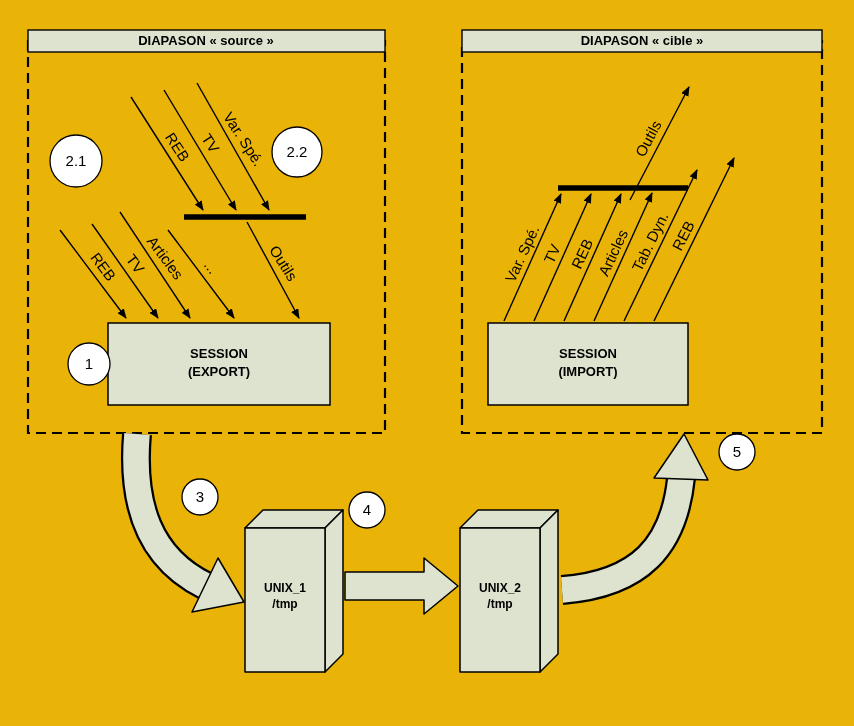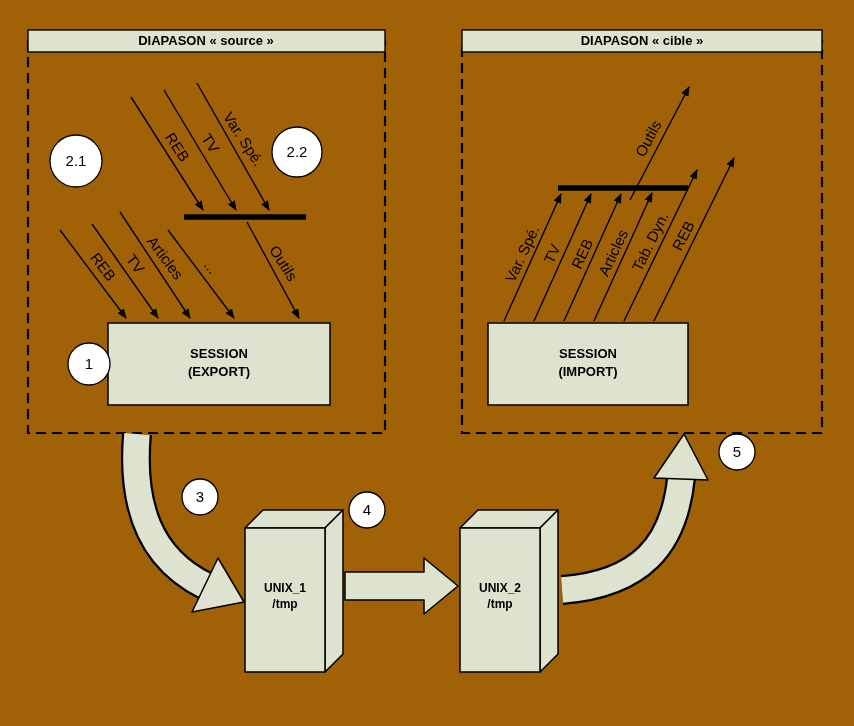--- a/index.html
+++ b/index.html
@@ -1,19 +1,19 @@
 <!DOCTYPE html>
 <html><head>
 <meta charset="utf-8">
 <style>
   html, body { margin: 0; padding: 0; background: #ffffff; }
   #stage {
     position: relative;
     width: 854px; height: 726px;
-    background: #a16207;
+    background: #eab308;
     font-family: "Liberation Sans", sans-serif;
   }
   svg text { font-family: "Liberation Sans", sans-serif; fill: #000; }
   .dashed  { fill: none; stroke: #000; stroke-width: 2.2; stroke-dasharray: 10 6; }
   .hdrbar  { fill: #dde3cf; stroke: #000; stroke-width: 1.4; }
   .hdr     { font-size: 13px; font-weight: bold; text-anchor: middle; }
   .box     { fill: #dde3cf; stroke: #000; stroke-width: 1.5; }
   .boxlbl  { font-size: 13px; font-weight: bold; text-anchor: middle; }
   .arrow   { stroke: #000; stroke-width: 1.4; fill: none; marker-end: url(#arr); }
   .bar     { stroke: #000; stroke-width: 5.5; }

